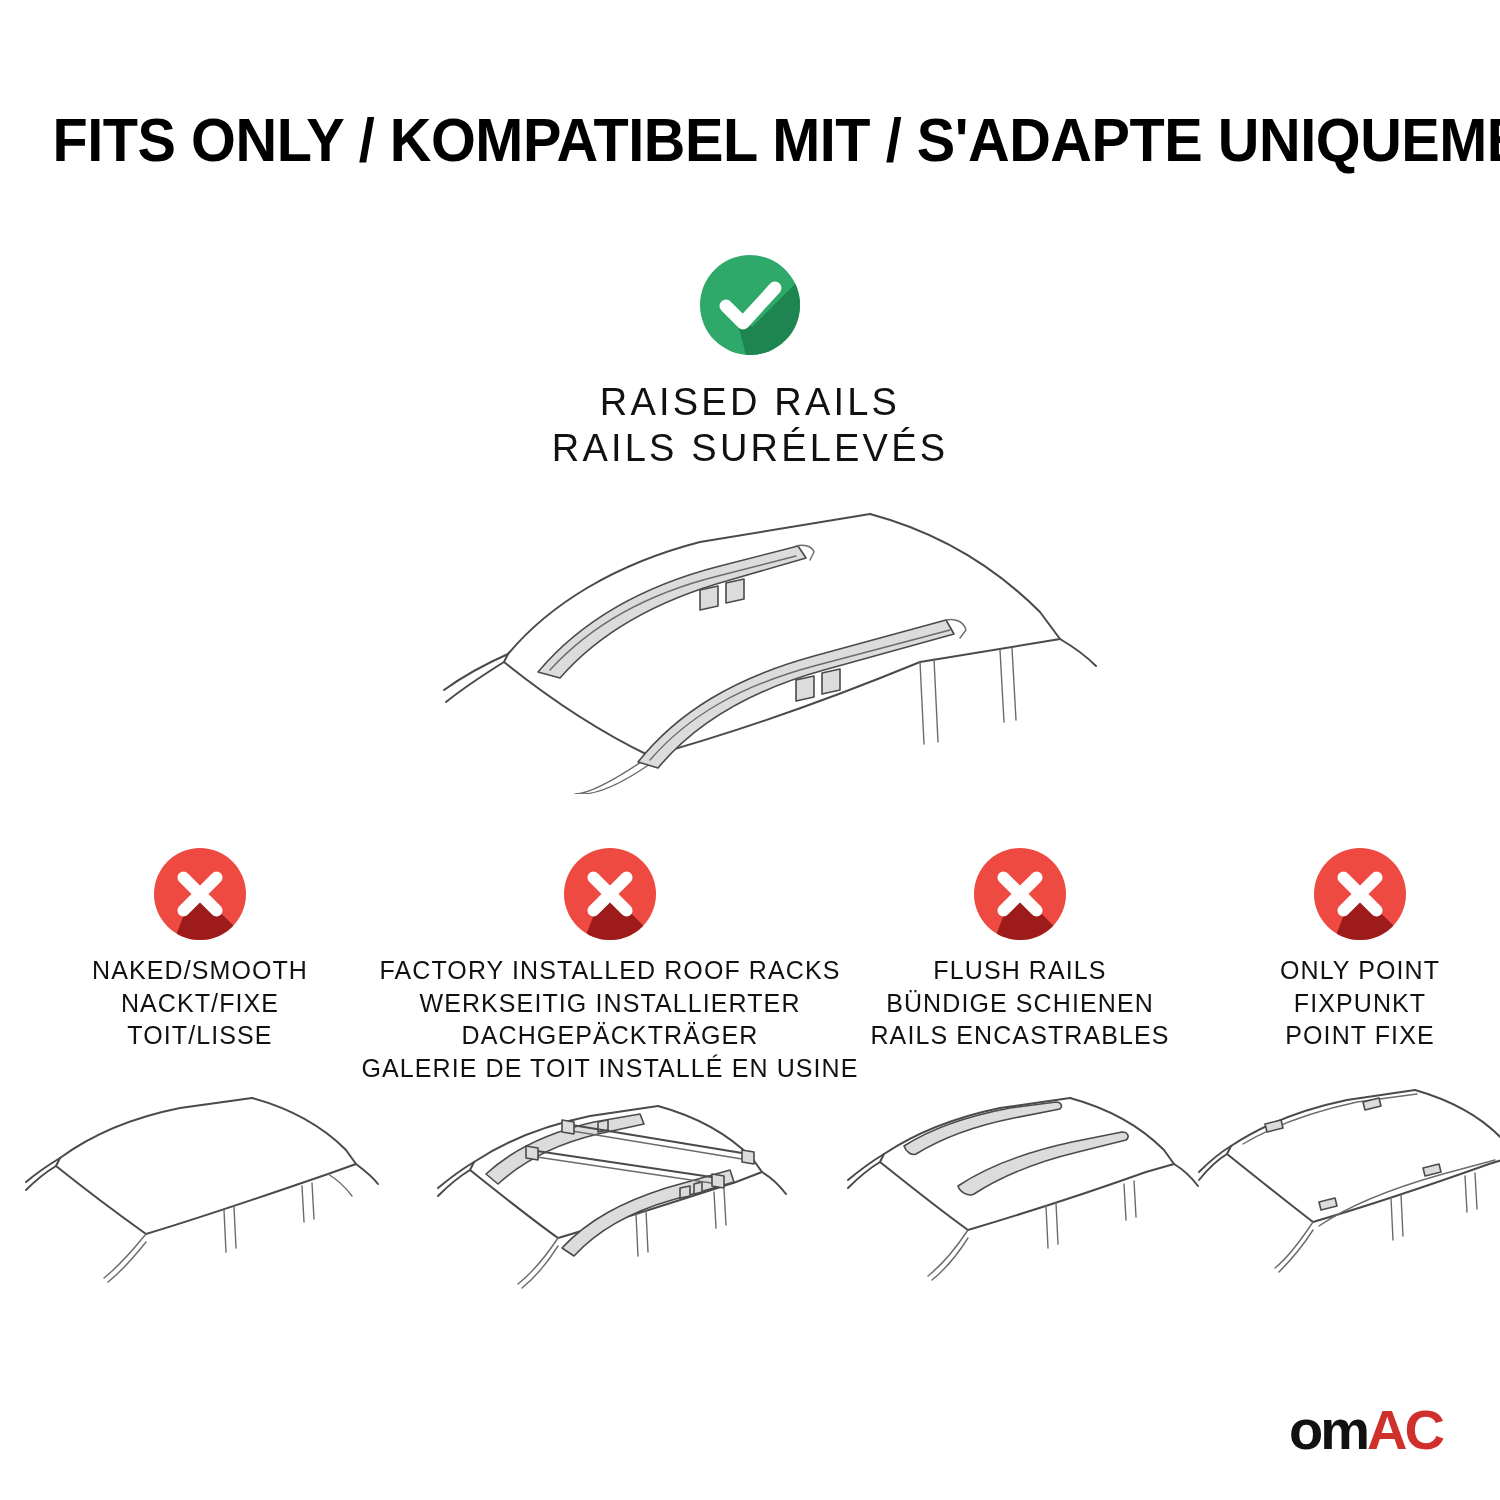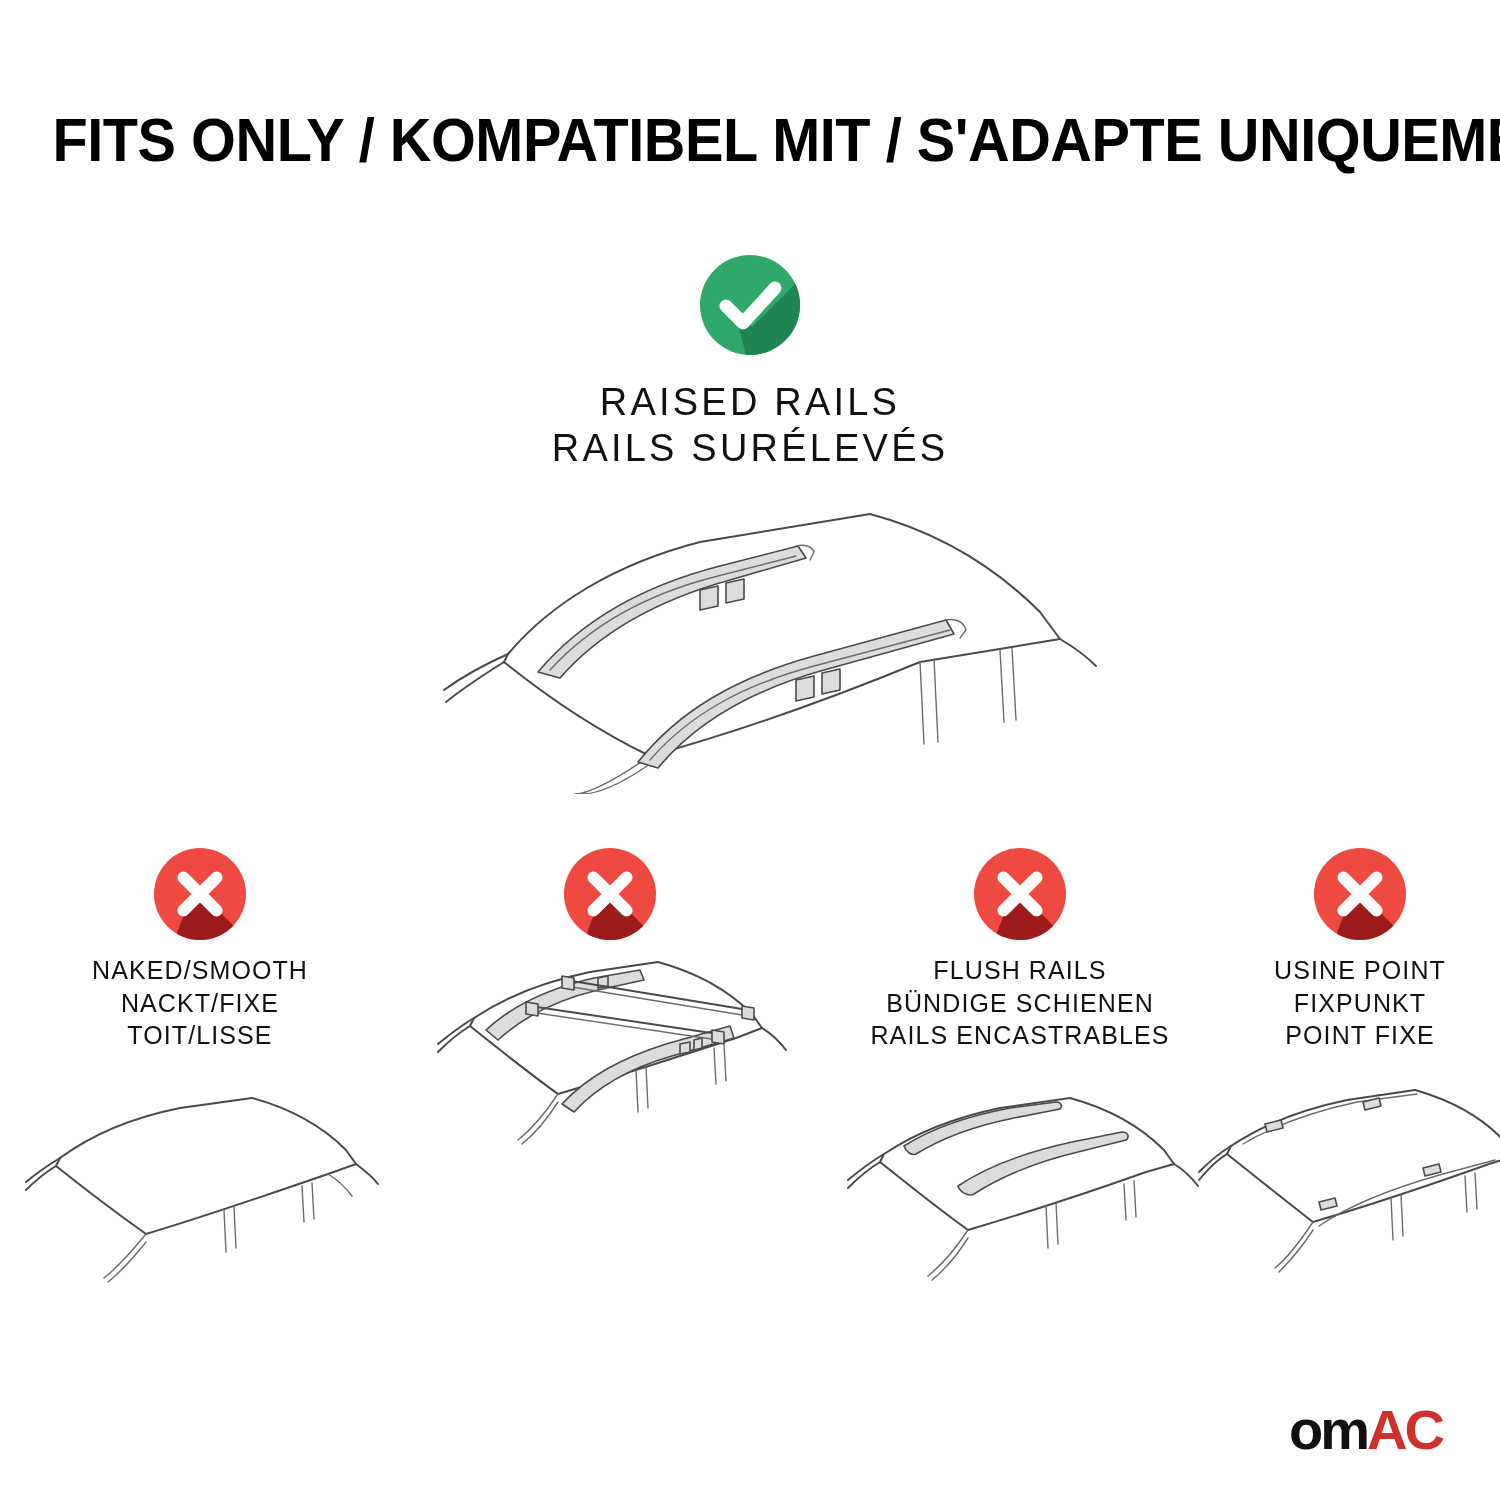--- a/index.html
+++ b/index.html
@@ -260,20 +260,26 @@
       </div>
     </div>
 
     <div class="cell">
       <div class="badge no">
         <div class="shadow"></div>
         <svg class="glyph" viewBox="0 0 100 100">
           <path d="M32 32 L68 68 M68 32 L32 68" fill="none" stroke="#ffffff" stroke-width="13" stroke-linecap="round"></path>
         </svg>
       </div>
+      <div class="cell-labels">
+        <div>FACTORY INSTALLED ROOF RACKS</div>
+        <div>WERKSEITIG INSTALLIERTER</div>
+        <div>DACHGEPÄCKTRÄGER</div>
+        <div>GALERIE DE TOIT INSTALLÉ EN USINE</div>
+      </div>
       <div class="cell-art">
         <svg class="art-svg" viewBox="0 0 360 230" preserveAspectRatio="xMidYMid meet">
           <path d="M44 70 C74 50 112 34 160 24 L228 14"></path>
           <path d="M228 14 C272 26 302 46 322 66 L332 80"></path>
           <path d="M44 70 L40 78 C70 102 100 126 128 146"></path>
           <path d="M128 146 C182 130 250 108 306 90 L332 80"></path>
           <path d="M44 70 C34 76 20 86 8 96"></path>
           <path d="M40 78 C30 84 18 94 8 104"></path>
           <path d="M128 146 C112 170 98 184 88 192" class="thin"></path>
           <path d="M128 154 C114 176 102 188 92 196" class="thin"></path>
@@ -343,21 +349,21 @@
     </div>
 
     <div class="cell narrow">
       <div class="badge no">
         <div class="shadow"></div>
         <svg class="glyph" viewBox="0 0 100 100">
           <path d="M32 32 L68 68 M68 32 L32 68" fill="none" stroke="#ffffff" stroke-width="13" stroke-linecap="round"></path>
         </svg>
       </div>
       <div class="cell-labels">
-        <div>USINE POINT</div>
+        <div>ONLY POINT</div>
         <div>FIXPUNKT</div>
         <div>POINT FIXE</div>
       </div>
       <div class="cell-art">
         <svg class="art-svg" viewBox="0 0 330 230" preserveAspectRatio="xMidYMid meet">
           <path d="M36 66 C66 46 104 30 152 20 L220 10"></path>
           <path d="M220 10 C262 22 292 42 310 62 L320 76"></path>
           <path d="M36 66 L32 74 C62 98 92 122 118 142"></path>
           <path d="M118 142 C172 126 238 104 294 84 L320 76"></path>
           <path d="M36 66 C26 72 14 82 4 92"></path>

